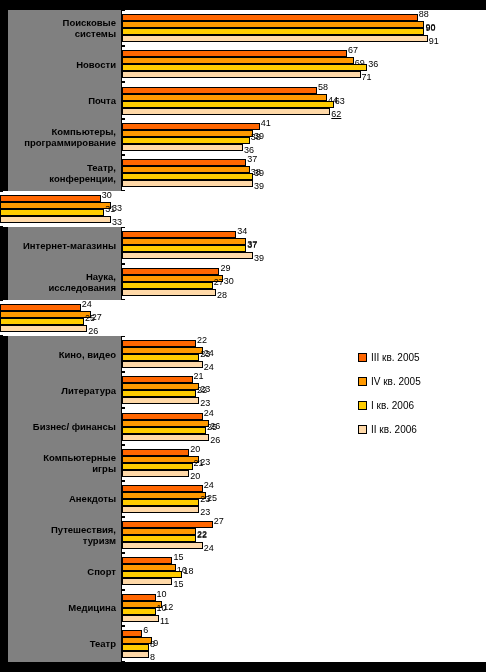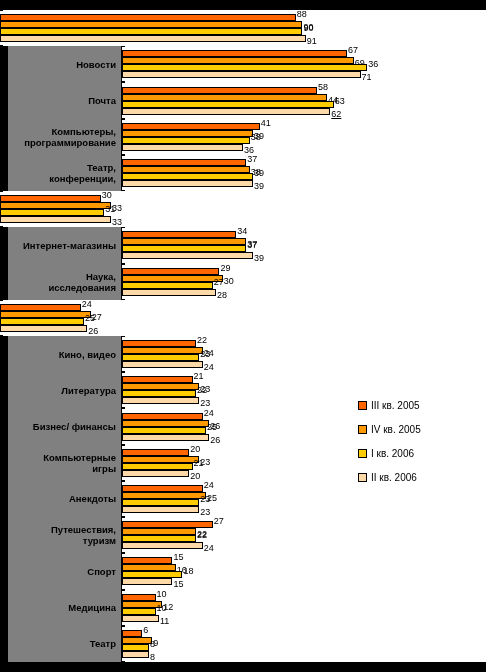--- a/index.html
+++ b/index.html
@@ -124,21 +124,20 @@
   .tick.bottom { bottom: 0; }
 
   
   .legend {
     position: absolute;
     left: 358px;
     top: 352px;
     display: flex;
     flex-direction: column;
     gap: 13px;
-    margin-top: 48px;
   }
   .legend-item {
     display: flex;
     align-items: center;
     gap: 4px;
   }
   .legend-swatch {
     width: 9px;
     height: 9px;
     border: 1px solid #000000;
@@ -154,20 +153,24 @@
 </head>
 <body>
 
 <div id="chart-root">
 
   <div class="plot-canvas"></div>
   <div class="cat-panel"></div>
 
   <div class="rows-layer" id="rows-layer">
       <div class="row" style="height: 36.2222px;">
+        <div class="cat-label">
+          <span>Поисковые</span>
+          <span>системы</span>
+        </div>
         <div class="bars-cell" style="position: relative;">
           <span class="tick top"></span>
           <span class="tick bottom"></span>
           <div class="bar-line">
             <div class="bar" style="background: rgb(255, 102, 0); width: 295.68px;"></div>
             <span class="bar-value" style="position: relative; top: -3px;">88</span>
           </div>
           <div class="bar-line">
             <div class="bar" style="background: rgb(255, 153, 0); width: 302.4px;"></div>
             <span class="bar-value" style="position: relative; top: 3px;">90</span>

